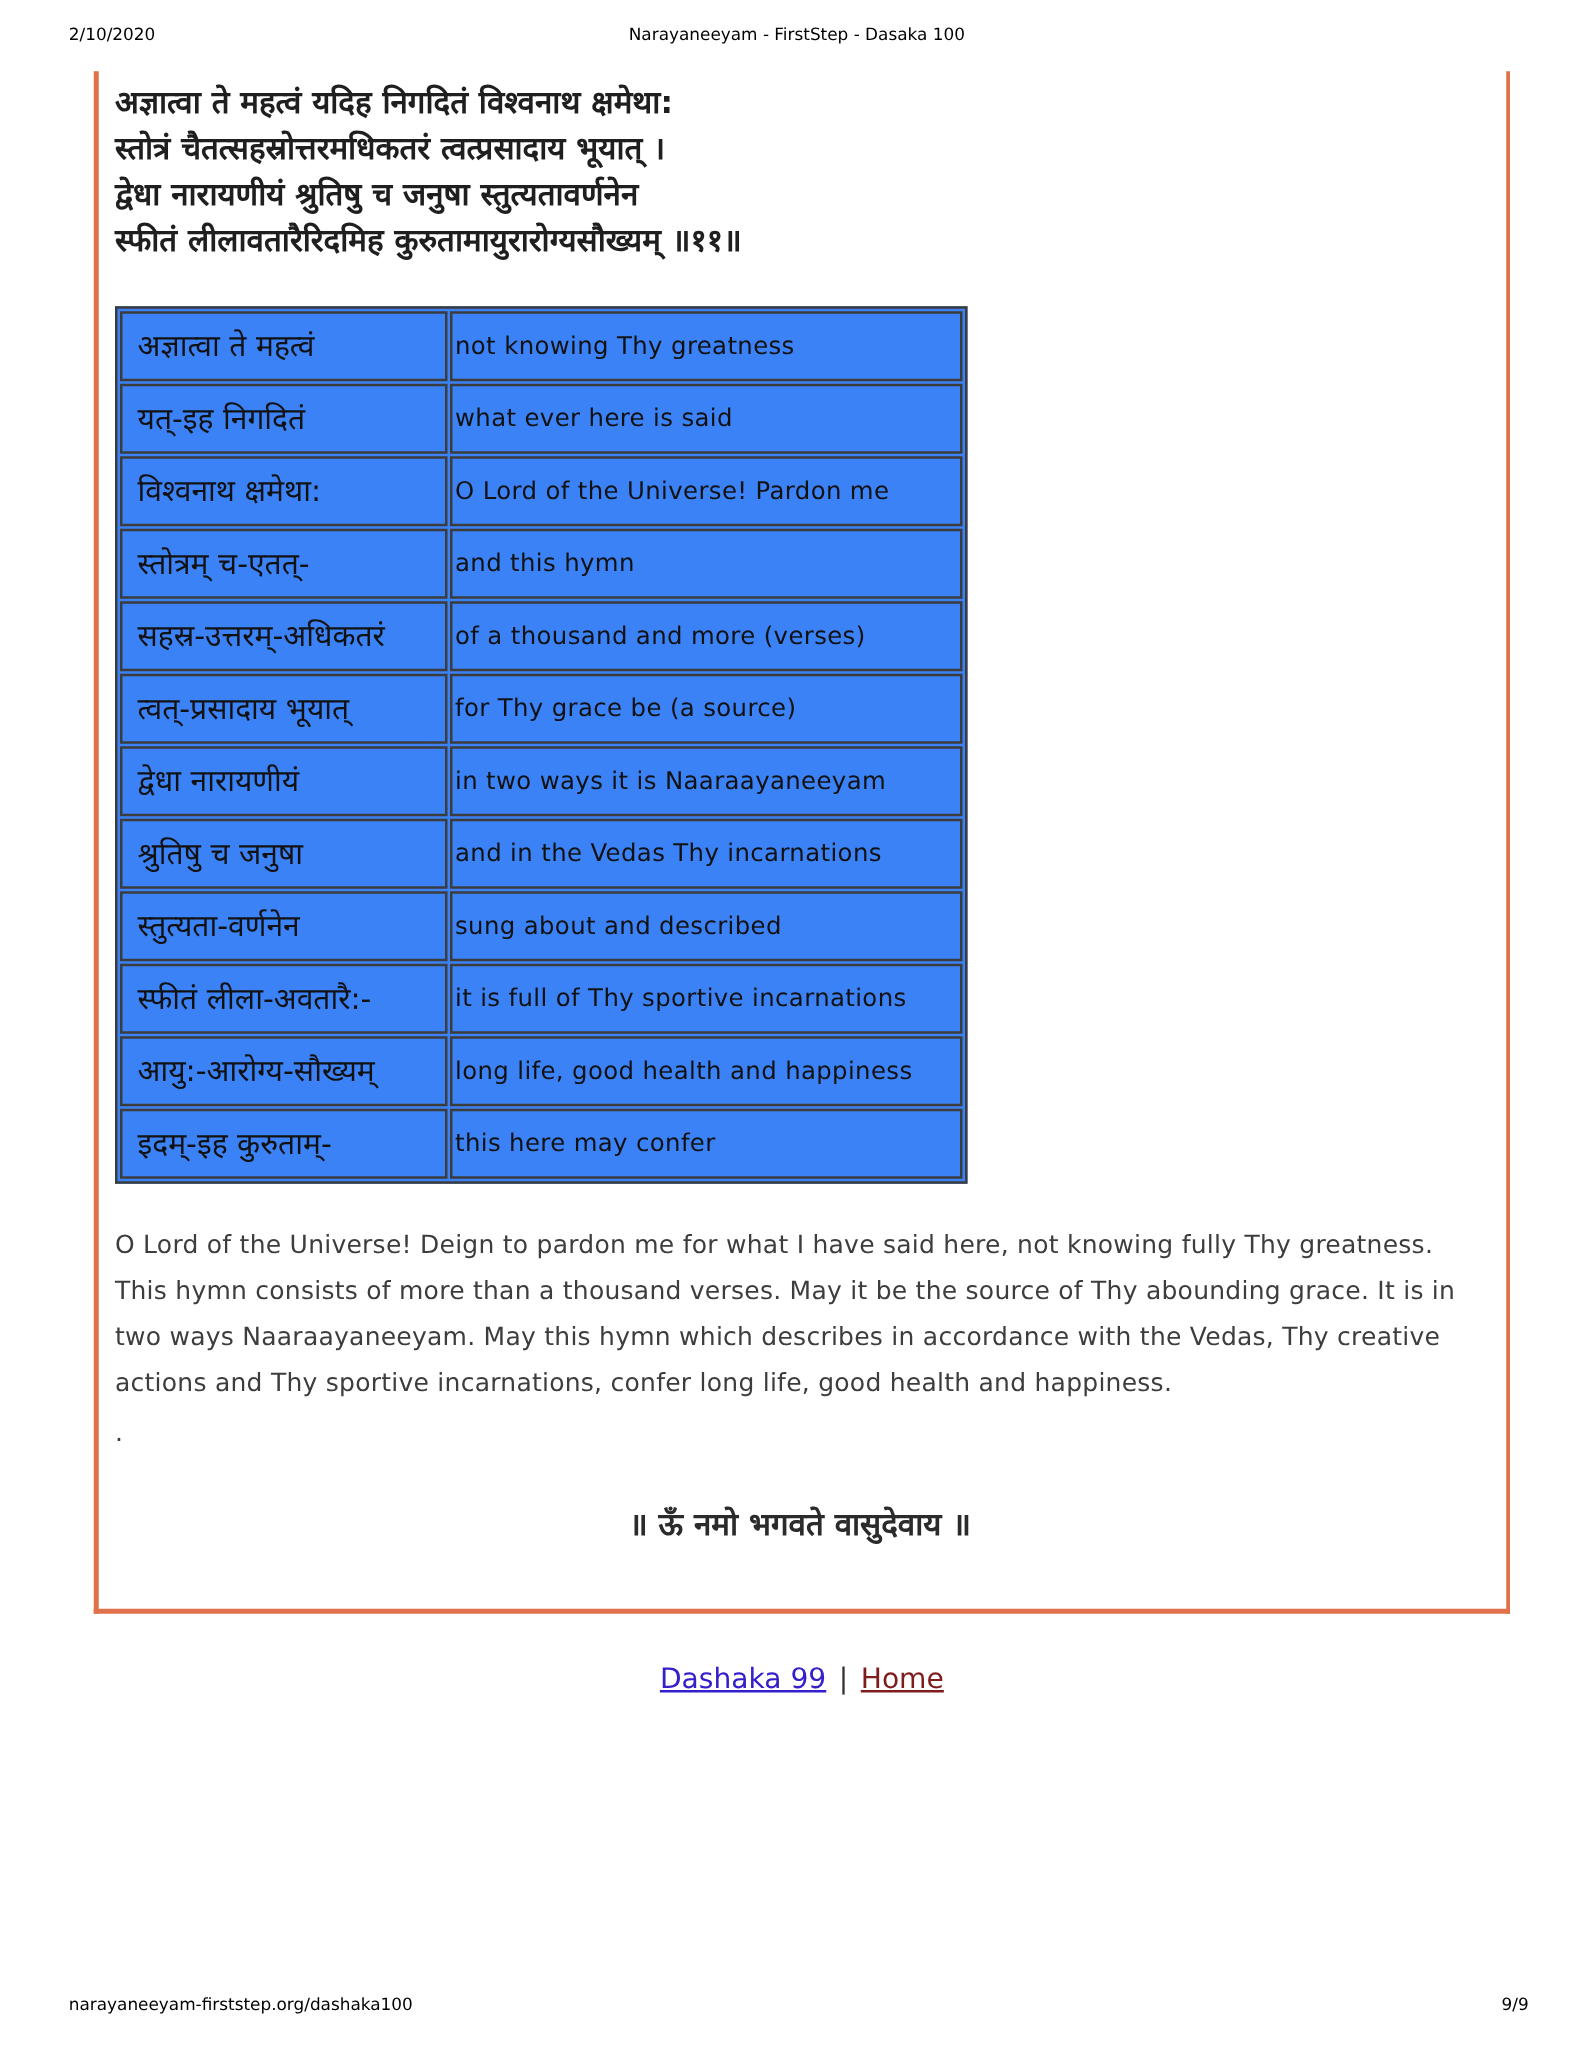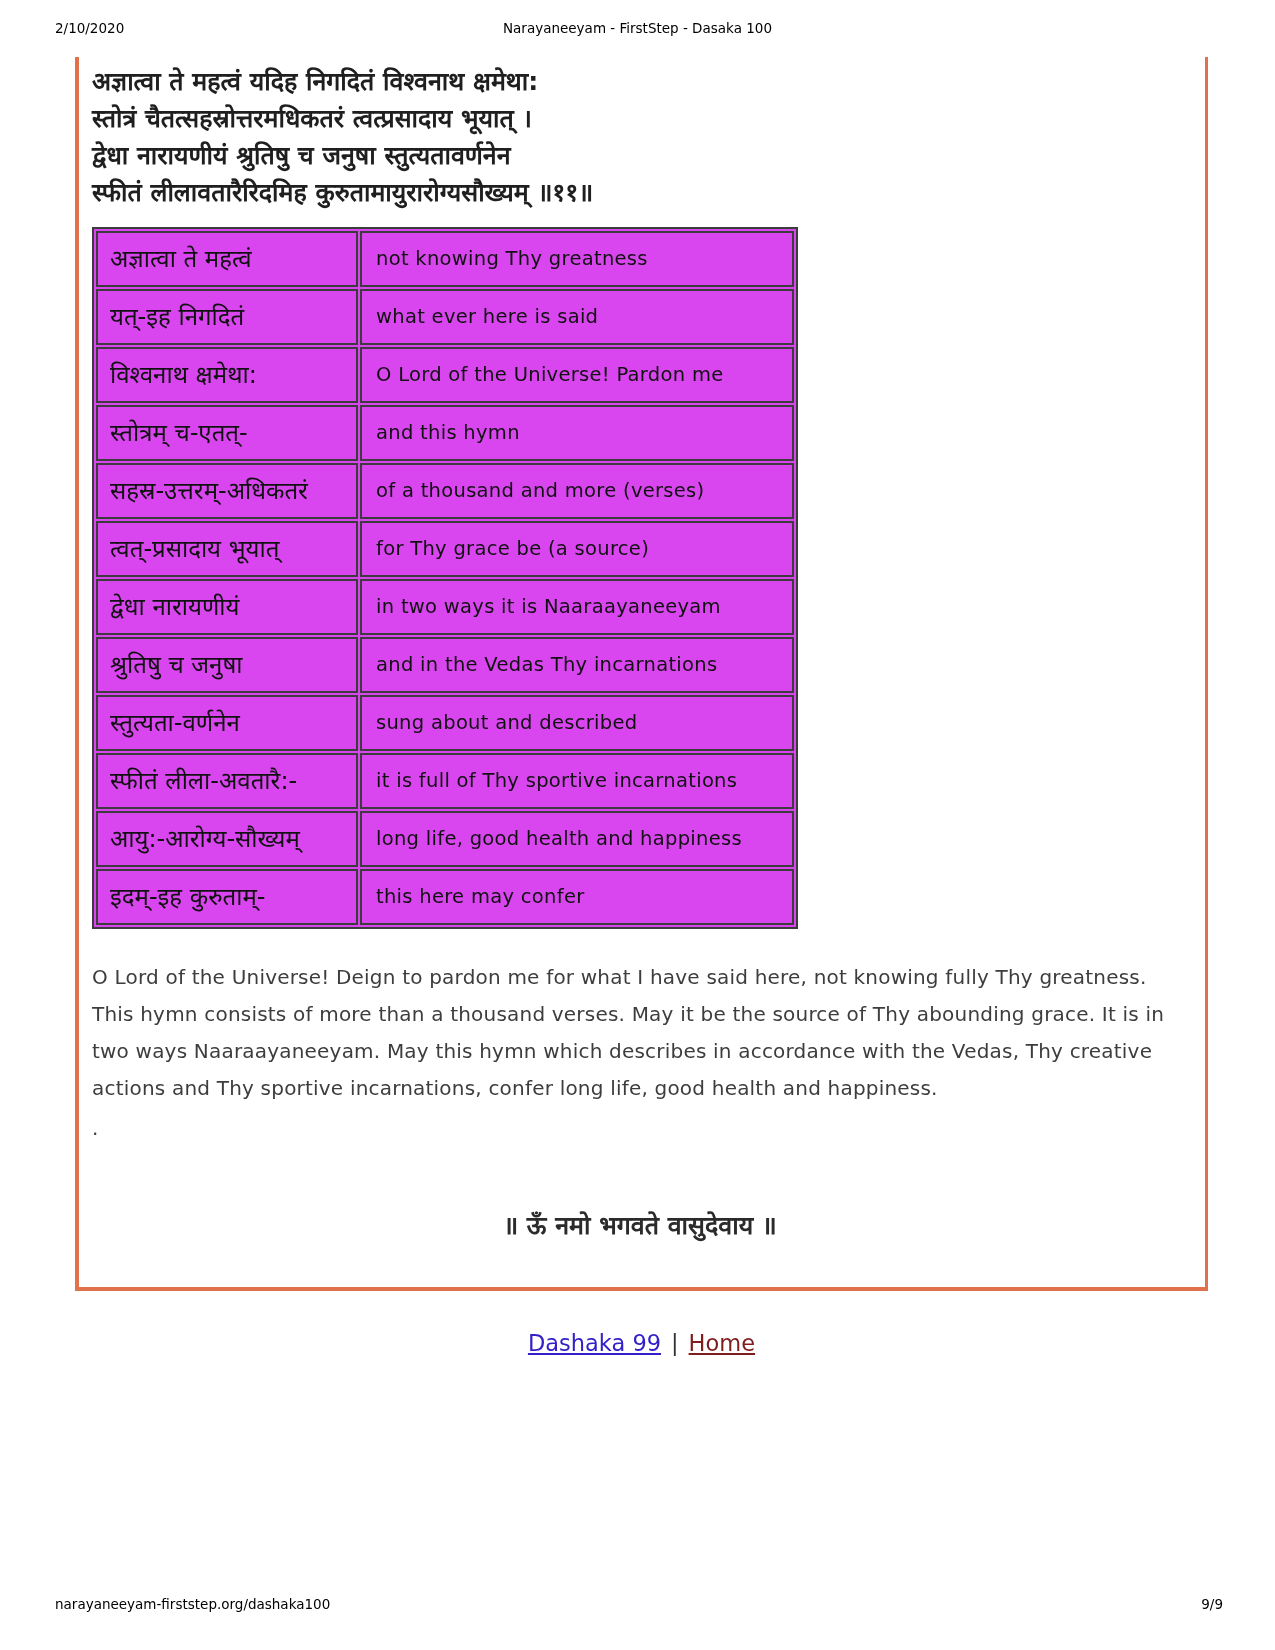--- a/index.html
+++ b/index.html
@@ -18,35 +18,35 @@
     box-sizing:border-box;
     border-left:4px solid #E0714A;border-right:3px solid #E0714A;border-bottom:4px solid #E0714A;
     padding:4px 0 0 13px;overflow:hidden;
   }
   
   .verse{font-size:25px;line-height:37px;color:#1f1f1f;margin-top:2px;}
   .verse div{white-space:nowrap;font-weight:bold;}
   
   table.wm{
     border-collapse:separate;border-spacing:2px;
-    border:2px solid #3c3c3c;background:#d946ef;
-    margin-top:16px;
+    border:2px solid #3c3c3c;background:#3b82f6;
+    margin-top:34px;
   }
   table.wm td{border:2px solid #3c3c3c;vertical-align:middle;}
   td.sk{width:234px;font-size:24px;line-height:30px;padding:11px 12px;color:#111;}
-  td.en{width:402px;font-size:19.5px;line-height:24px;padding:11px 14px;color:#111;letter-spacing:0.3px;}
+  td.en{width:402px;font-size:19.5px;line-height:24px;padding:11px 2px;color:#111;letter-spacing:0.3px;}
   
   .translation{
     margin-top:30px;width:1096px;
     font-size:20px;line-height:37px;color:#3d3d3d;letter-spacing:0.2px;
   }
   .dot-line{font-size:20px;line-height:30px;color:#3d3d3d;margin-top:6px;}
   
   .mantra{
-    margin-top:64px;width:1096px;text-align:center;
+    margin-top:40px;width:1096px;text-align:center;
     font-size:25px;font-weight:bold;color:#2b2b2b;
   }
   
   .nav{position:absolute;top:1330px;left:75px;width:1133px;text-align:center;font-size:22.5px;}
   .nav a{text-decoration:underline;}
   .nav .prev{color:#3420C9;margin-top:36px;}
   .nav .home{color:#7f1d1d;}
   .nav .sep{color:#333;padding:0 10px;text-decoration:none;}
   
   .print-footer{

